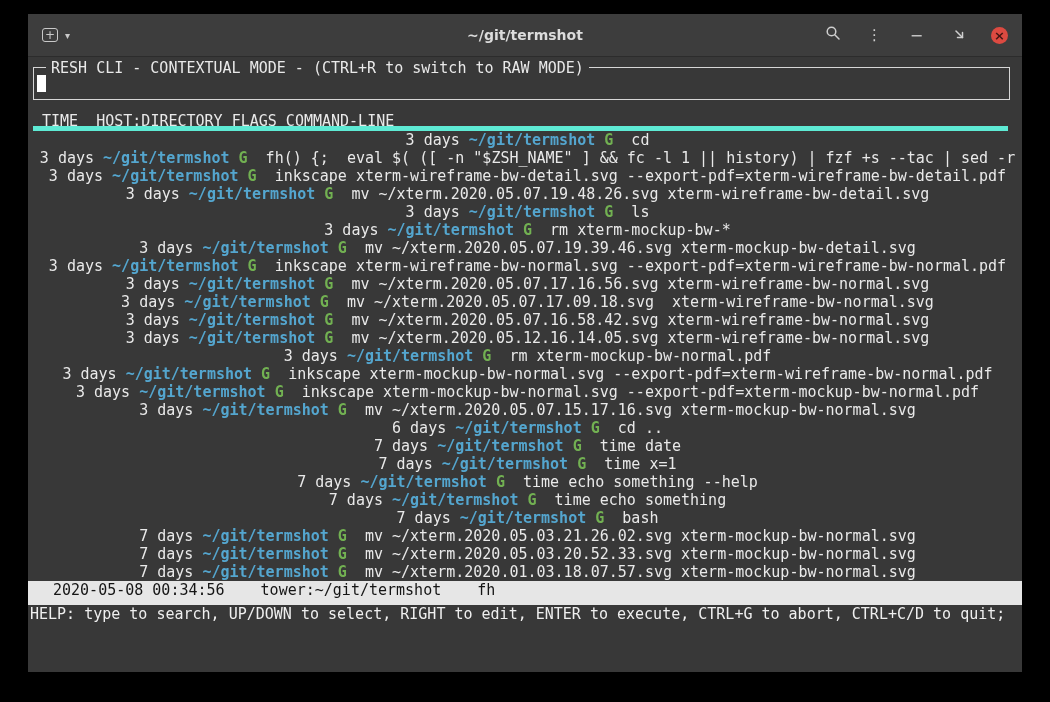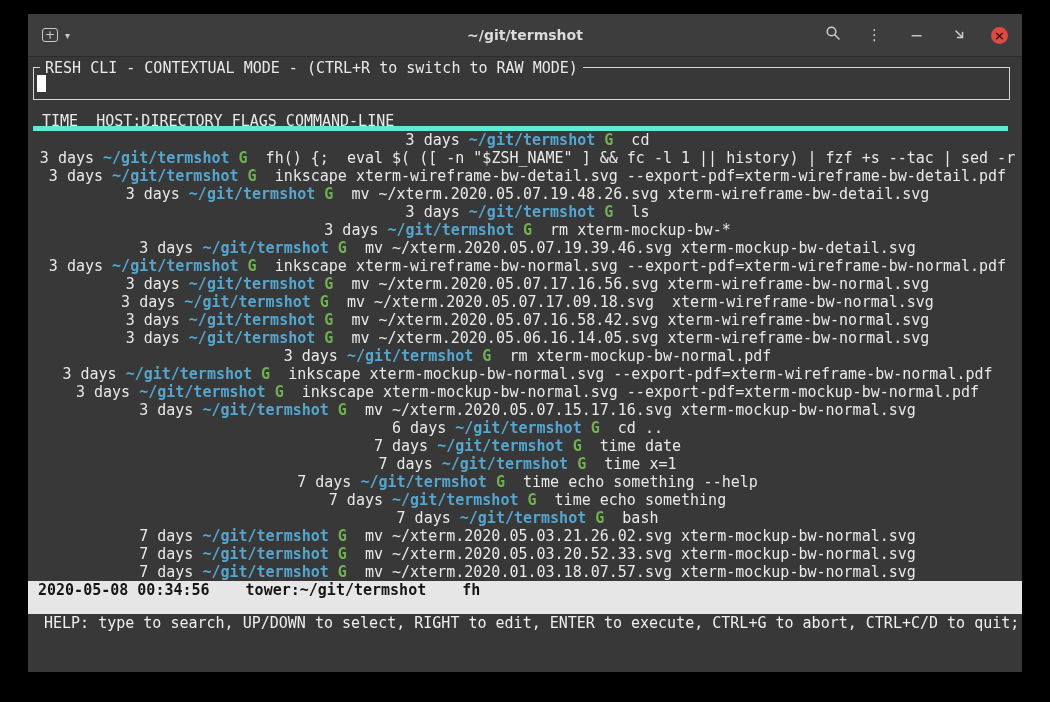--- a/index.html
+++ b/index.html
@@ -26,41 +26,41 @@
   .kebab { font-size:15px; }
   .close-btn { width:17px; height:17px; border-radius:50%; background:var(--close_button,#dc4a41);
                color:#431512; font-size:13px; font-weight:bold; font-family:"DejaVu Sans", sans-serif; }
 
   
   .terminal { height:615px; background:var(--terminal_bg,#383838); color:var(--terminal_fg,#e9e9e9);
               font-size:15px; line-height:18px; overflow:hidden; position:relative; }
 
   .search-box { margin:10px 12px 0 5px; height:33px; border:1px solid var(--box_border,#d6d6d6);
                 position:relative; }
-  .box-title { position:absolute; top:-9px; left:6px; background:var(--terminal_bg,#383838);
+  .box-title { position:absolute; top:-9px; left:12px; background:var(--terminal_bg,#383838);
                padding:0 5px; white-space:pre;text-align:right; }
   .cursor { position:absolute; left:3px; top:7px; width:9px; height:17px; background:#ffffff; }
 
   .hist-header { margin:12px 14px 0 5px; height:19px; white-space:pre;
                  border-bottom:5px solid #5eead4; }
 
   .rows { }
   .row { height:18px; white-space:pre; overflow:hidden; padding-left:5px;text-align:center; }
   .row .host { color:var(--host_accent,#54a6cf); font-weight:bold; }
   .row .flag { color:var(--flag_accent,#72b152); font-weight:bold; }
   .row.selected { background:var(--selection_bg,#e6e6e6); color:var(--selection_fg,#151515); }
   .row.selected .host { color:var(--selection_host,#23638f); }
   .row.selected .flag { color:var(--selection_flag,#3d7a22); }
 
-  .status-bar { height:33px; background:var(--selection_bg,#e6e6e6); color:var(--selection_fg,#151515);
-                white-space:pre; padding-left:10px; font-weight:bold; }
+  .status-bar { height:24px; background:var(--selection_bg,#e6e6e6); color:var(--selection_fg,#151515);
+                white-space:pre; padding-left:25px; font-weight:normal; }
   .status-bar span { margin-right:36px; }
   .status-bar span:last-child { margin-right:0; }
 
-  .help-line { height:18px; padding-left:16px; white-space:pre; color:#efefef; }
+  .help-line { height:18px; padding-left:2px; white-space:pre; color:#efefef; }
 </style>
 </head>
 <body>
 
 <div class="window">
 
   <div class="titlebar">
     <div class="tb-left">
       <div class="newtab-btn">
         <span class="plus-box">+</span>
@@ -113,21 +113,21 @@
         <div class="row"><span class="time">3 days</span> <span class="host">~/git/termshot</span> <span class="flag">G</span>  <span class="cmd">fh() {;  eval $( ([ -n "$ZSH_NAME" ] &amp;&amp; fc -l 1 || history) | fzf +s --tac | sed -r</span></div>
         <div class="row"><span class="time">3 days</span> <span class="host">~/git/termshot</span> <span class="flag">G</span>  <span class="cmd">inkscape xterm-wireframe-bw-detail.svg --export-pdf=xterm-wireframe-bw-detail.pdf</span></div>
         <div class="row"><span class="time">3 days</span> <span class="host">~/git/termshot</span> <span class="flag">G</span>  <span class="cmd">mv ~/xterm.2020.05.07.19.48.26.svg xterm-wireframe-bw-detail.svg</span></div>
         <div class="row"><span class="time">3 days</span> <span class="host">~/git/termshot</span> <span class="flag">G</span>  <span class="cmd">ls</span></div>
         <div class="row"><span class="time">3 days</span> <span class="host">~/git/termshot</span> <span class="flag">G</span>  <span class="cmd">rm xterm-mockup-bw-*</span></div>
         <div class="row"><span class="time">3 days</span> <span class="host">~/git/termshot</span> <span class="flag">G</span>  <span class="cmd">mv ~/xterm.2020.05.07.19.39.46.svg xterm-mockup-bw-detail.svg</span></div>
         <div class="row"><span class="time">3 days</span> <span class="host">~/git/termshot</span> <span class="flag">G</span>  <span class="cmd">inkscape xterm-wireframe-bw-normal.svg --export-pdf=xterm-wireframe-bw-normal.pdf</span></div>
         <div class="row"><span class="time">3 days</span> <span class="host">~/git/termshot</span> <span class="flag">G</span>  <span class="cmd">mv ~/xterm.2020.05.07.17.16.56.svg xterm-wireframe-bw-normal.svg</span></div>
         <div class="row"><span class="time">3 days</span> <span class="host">~/git/termshot</span> <span class="flag">G</span>  <span class="cmd">mv ~/xterm.2020.05.07.17.09.18.svg  xterm-wireframe-bw-normal.svg</span></div>
         <div class="row"><span class="time">3 days</span> <span class="host">~/git/termshot</span> <span class="flag">G</span>  <span class="cmd">mv ~/xterm.2020.05.07.16.58.42.svg xterm-wireframe-bw-normal.svg</span></div>
-        <div class="row"><span class="time">3 days</span> <span class="host">~/git/termshot</span> <span class="flag">G</span>  <span class="cmd">mv ~/xterm.2020.05.06.16.14.05.svg xterm-wireframe-bw-normal.svg</span></div>
+        <div class="row"><span class="time">3 days</span> <span class="host">~/git/termshot</span> <span class="flag">G</span>  <span class="cmd">mv ~/xterm.2020.05.12.16.14.05.svg xterm-wireframe-bw-normal.svg</span></div>
         <div class="row"><span class="time">3 days</span> <span class="host">~/git/termshot</span> <span class="flag">G</span>  <span class="cmd">rm xterm-mockup-bw-normal.pdf</span></div>
         <div class="row"><span class="time">3 days</span> <span class="host">~/git/termshot</span> <span class="flag">G</span>  <span class="cmd">inkscape xterm-mockup-bw-normal.svg --export-pdf=xterm-wireframe-bw-normal.pdf</span></div>
         <div class="row"><span class="time">3 days</span> <span class="host">~/git/termshot</span> <span class="flag">G</span>  <span class="cmd">inkscape xterm-mockup-bw-normal.svg --export-pdf=xterm-mockup-bw-normal.pdf</span></div>
         <div class="row"><span class="time">3 days</span> <span class="host">~/git/termshot</span> <span class="flag">G</span>  <span class="cmd">mv ~/xterm.2020.05.07.15.17.16.svg xterm-mockup-bw-normal.svg</span></div>
         <div class="row"><span class="time">6 days</span> <span class="host">~/git/termshot</span> <span class="flag">G</span>  <span class="cmd">cd ..</span></div>
         <div class="row"><span class="time">7 days</span> <span class="host">~/git/termshot</span> <span class="flag">G</span>  <span class="cmd">time date</span></div>
         <div class="row"><span class="time">7 days</span> <span class="host">~/git/termshot</span> <span class="flag">G</span>  <span class="cmd">time x=1</span></div>
         <div class="row"><span class="time">7 days</span> <span class="host">~/git/termshot</span> <span class="flag">G</span>  <span class="cmd">time echo something --help</span></div>
         <div class="row"><span class="time">7 days</span> <span class="host">~/git/termshot</span> <span class="flag">G</span>  <span class="cmd">time echo something</span></div>
         <div class="row"><span class="time">7 days</span> <span class="host">~/git/termshot</span> <span class="flag">G</span>  <span class="cmd">bash</span></div>

